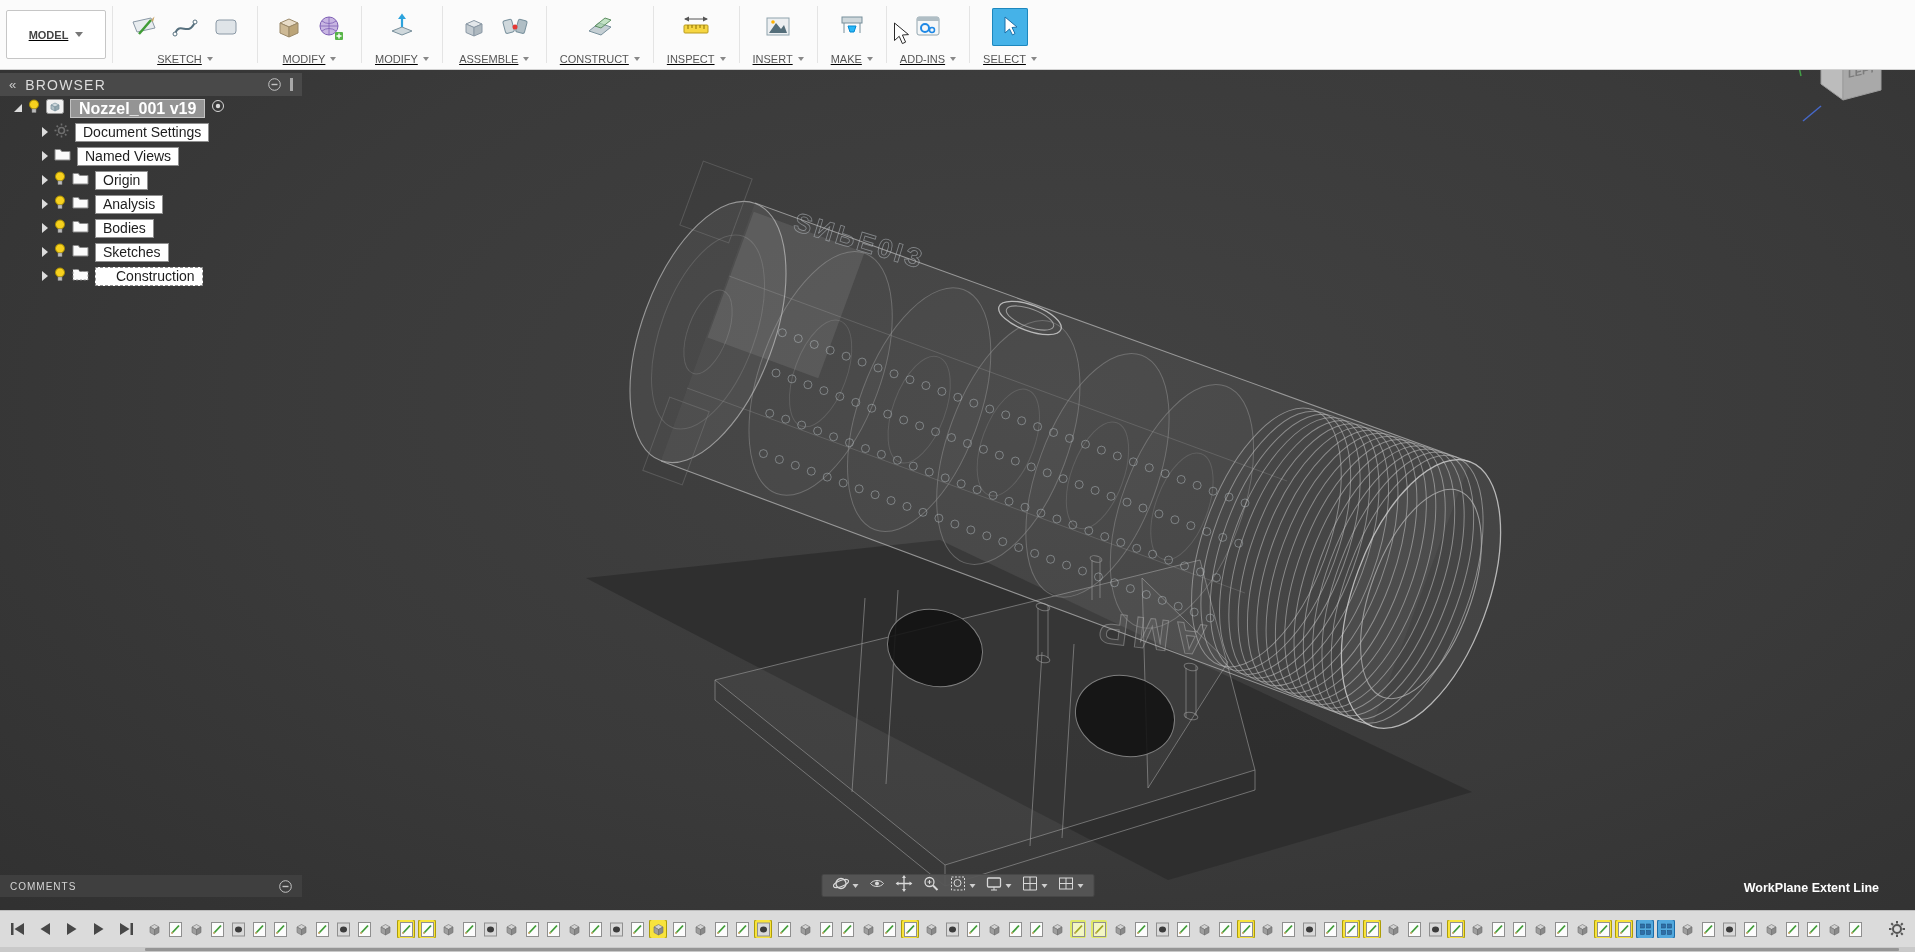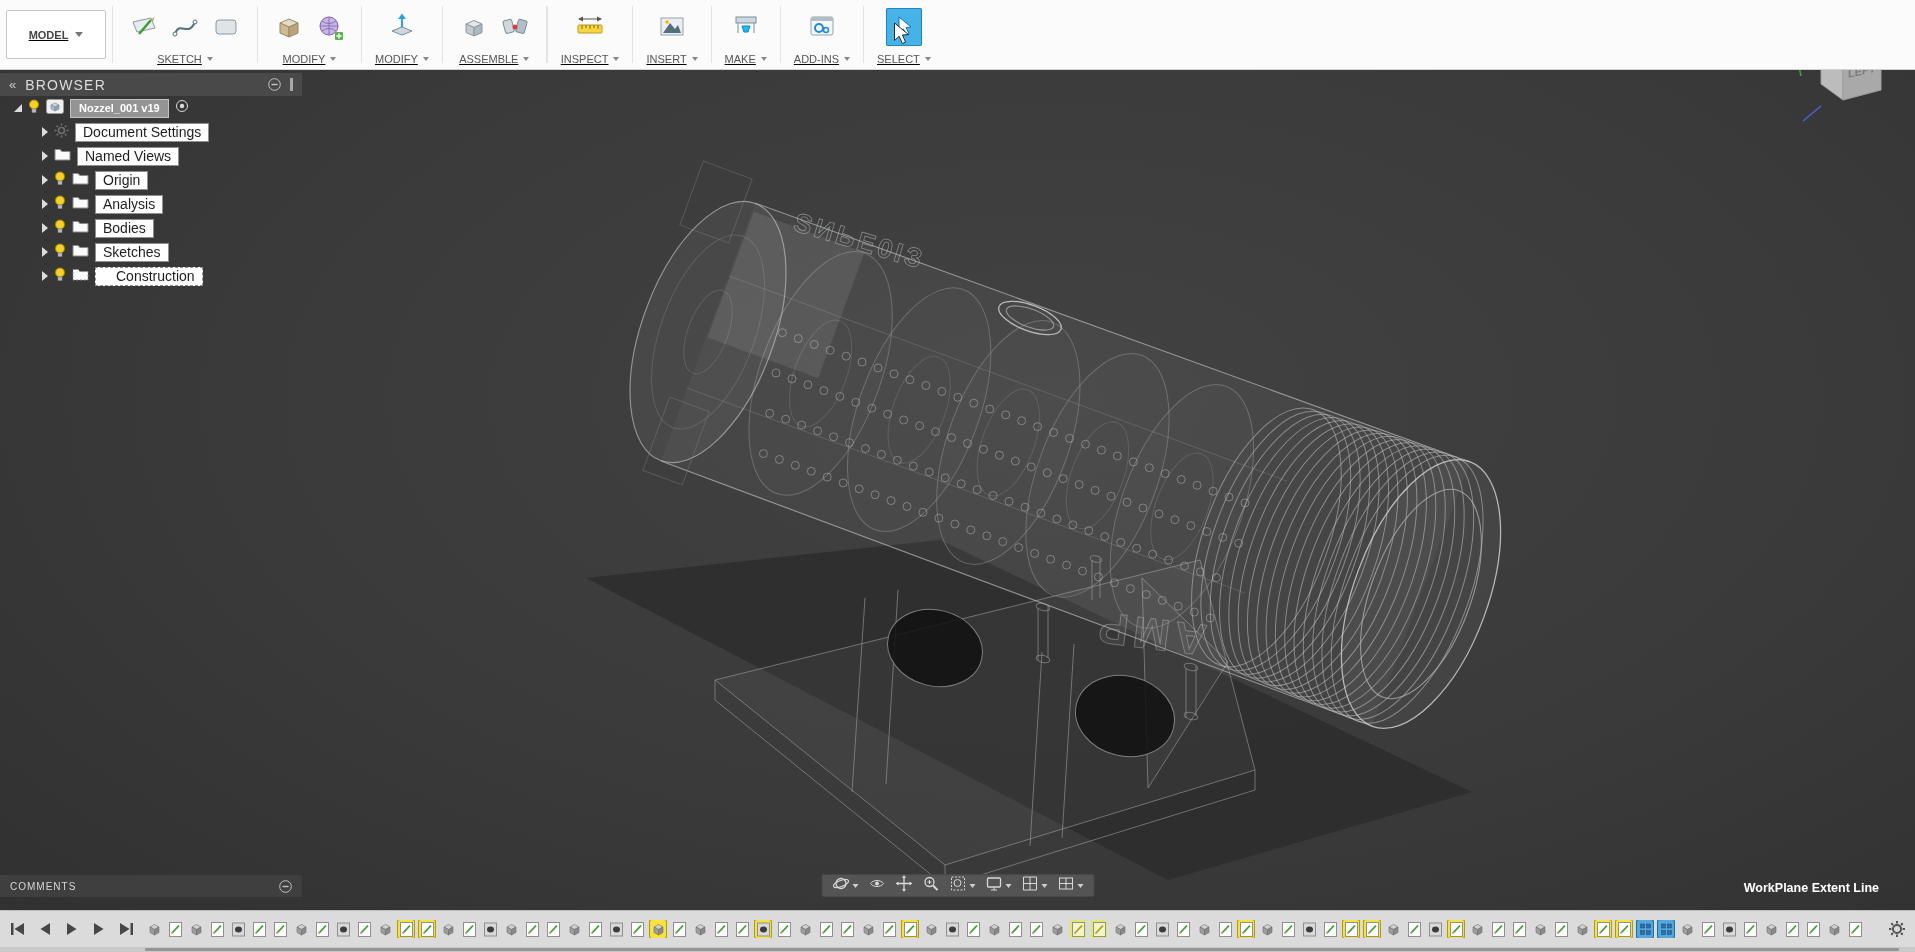--- a/index.html
+++ b/index.html
@@ -29,21 +29,21 @@
 .br-title { font-size:14px; letter-spacing:1.2px;text-align:right; }
 .br-collapse { font-size:13px; color:#c9c9c9; line-height:1; }
 .br-minus { margin-left:auto; display:flex; }
 .br-grip { width:3px; height:13px; background:#a8a8a8; }
 .br-row { height:24px; display:flex; align-items:center; gap:6px; padding-left:42px; }
 .br-row.root { padding-left:14px; }
 .tri-r { width:0; height:0; border-top:5px solid transparent; border-bottom:5px solid transparent; border-left:6.5px solid #dcdcdc; }
 .tri-d { width:0; height:0; border-left:8px solid transparent; border-bottom:8px solid #dcdcdc; }
 .br-label { background:#fff; border:1px solid #8f8f8f; color:#1d1d1d; font-size:14px; line-height:15px; padding:1px 7px; white-space:nowrap; }
 .br-label.dashed { border-style:dashed;padding-left:20px; }
-.br-root-label { background:#949494; border:1px solid #c2c2c2; color:#fff; font-weight:bold; font-size:11px; line-height:15px; padding:1px 8px; }
+.br-root-label { background:#949494; border:1px solid #c2c2c2; color:#fff; font-weight:bold; font-size:16px; line-height:15px; padding:1px 8px; }
 
 
 .comments { position:absolute; left:0; bottom:55px; width:302px; height:22px; background:#3f3f3f;
   display:flex; align-items:center; gap:21px; padding:0 10px; color:#d6d6d6; z-index:10; }
 .comments .title { font-size:10px; letter-spacing:1px; }
 .c-minus { margin-left:auto; display:flex; }
 .navbar { position:absolute; left:50%; transform:translateX(-50%); bottom:55px; height:23px;
   background:rgba(86,86,86,0.94); border:1px solid #474747; border-radius:2px; display:flex; align-items:center; padding:0 5px; z-index:10; }
 .nav-btn { display:flex; align-items:center; gap:3px; padding:2px 5px; }
 .nv-caret { width:0; height:0; border-left:3.5px solid transparent; border-right:3.5px solid transparent; border-top:4px solid #cfcfcf; }
@@ -365,20 +365,34 @@
           </svg>
         </button>
     </div>
     <div class="tb-label">
         <span>ASSEMBLE</span>
         <span class="caret"></span>
       </div>
   </div>
 
   <div class="tb-sep"></div>
+  <div class="tb-group">
+    <div class="tb-icons">
+      <button class="tb-btn">
+          <svg width="30" height="30" viewBox="0 0 30 30">
+            <polygon points="4,19 14,11 26,15 16,23" fill="rgba(144,164,174,0.5)" stroke="#78909c"></polygon>
+            <polygon points="10,14 20,6 26,8 16,16" fill="rgba(165,214,167,0.65)" stroke="#5e8f62"></polygon>
+          </svg>
+        </button>
+    </div>
+    <div class="tb-label">
+        <span>CONSTRUCT</span>
+        <span class="caret"></span>
+      </div>
+  </div>
 
   <div class="tb-sep"></div>
   <div class="tb-group">
     <div class="tb-icons">
       <button class="tb-btn">
           <svg width="30" height="30" viewBox="0 0 30 30">
             <rect x="3" y="13" width="24" height="8" rx="1" fill="#f6d642" stroke="#b99b1e"></rect>
             <path d="M7,13 v4 M11,13 v3 M15,13 v4 M19,13 v3 M23,13 v4" stroke="#8a6d00"></path>
             <path d="M4,7 h22" stroke="#555"></path>
             <polygon points="3,7 8,4.5 8,9.5" fill="#555"></polygon>

